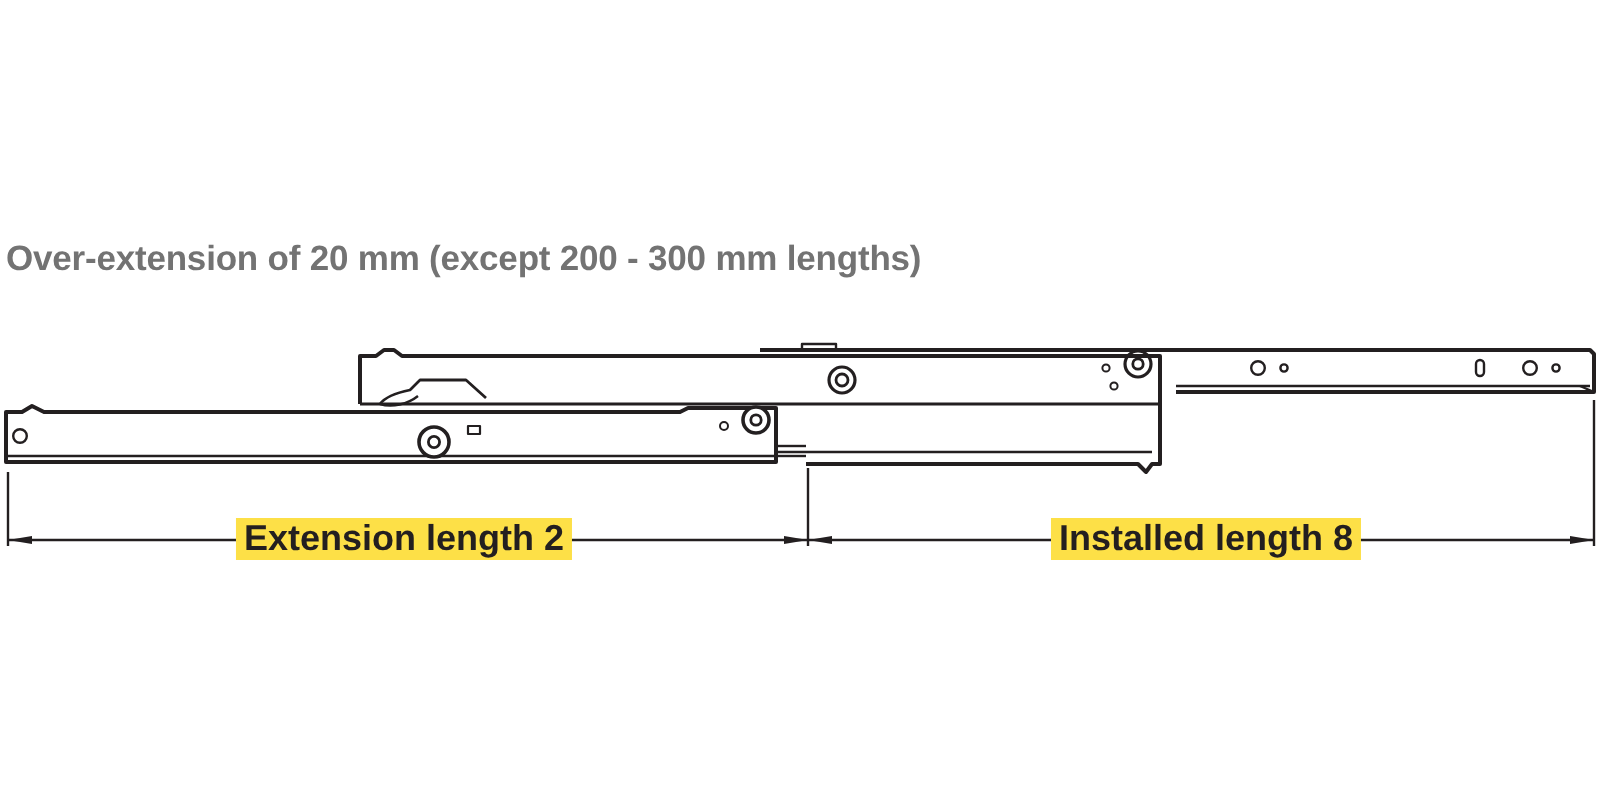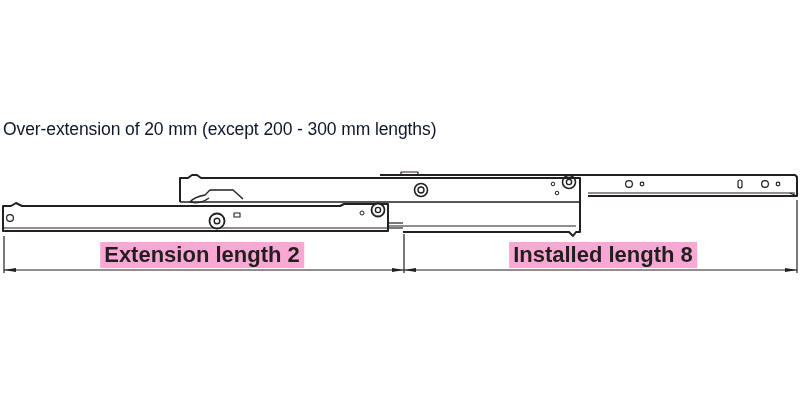--- a/index.html
+++ b/index.html
@@ -12,38 +12,38 @@
       height: 400px;
       position: relative;
       overflow: hidden;
       font-family: "Liberation Sans", sans-serif;
     }
     .caption {
       position: absolute;
       left: 3px;
       top: 119px;
       font-size: 17.5px;
-      font-weight: normal;
-      color: #0f172a;
+      font-weight: bold;
+      color: #737373;
       white-space: nowrap;
       letter-spacing: -0.1px;
     }
     svg.drawing {
       position: absolute;
       left: 0;
       top: 0;
     }
     .dim-label {
       position: absolute;
-      top: 242px;
-      font-size: 22px;
+      top: 259px;
+      font-size: 18px;
       font-weight: bold;
       color: #231f20;
       white-space: nowrap;
-      background: #f9a8d4;
+      background: #fde047;
       padding: 0 4px;
       transform: translateX(-50%);
     }
   </style>
 </head>
 <body>
 
 <div class="caption">Over-extension of 20 mm (except 200 - 300 mm lengths)</div>
 
 <svg class="drawing" width="800" height="400" viewBox="0 0 800 400" xmlns="http://www.w3.org/2000/svg" fill="none" stroke="#231f20" stroke-width="1.6" stroke-linejoin="round">

